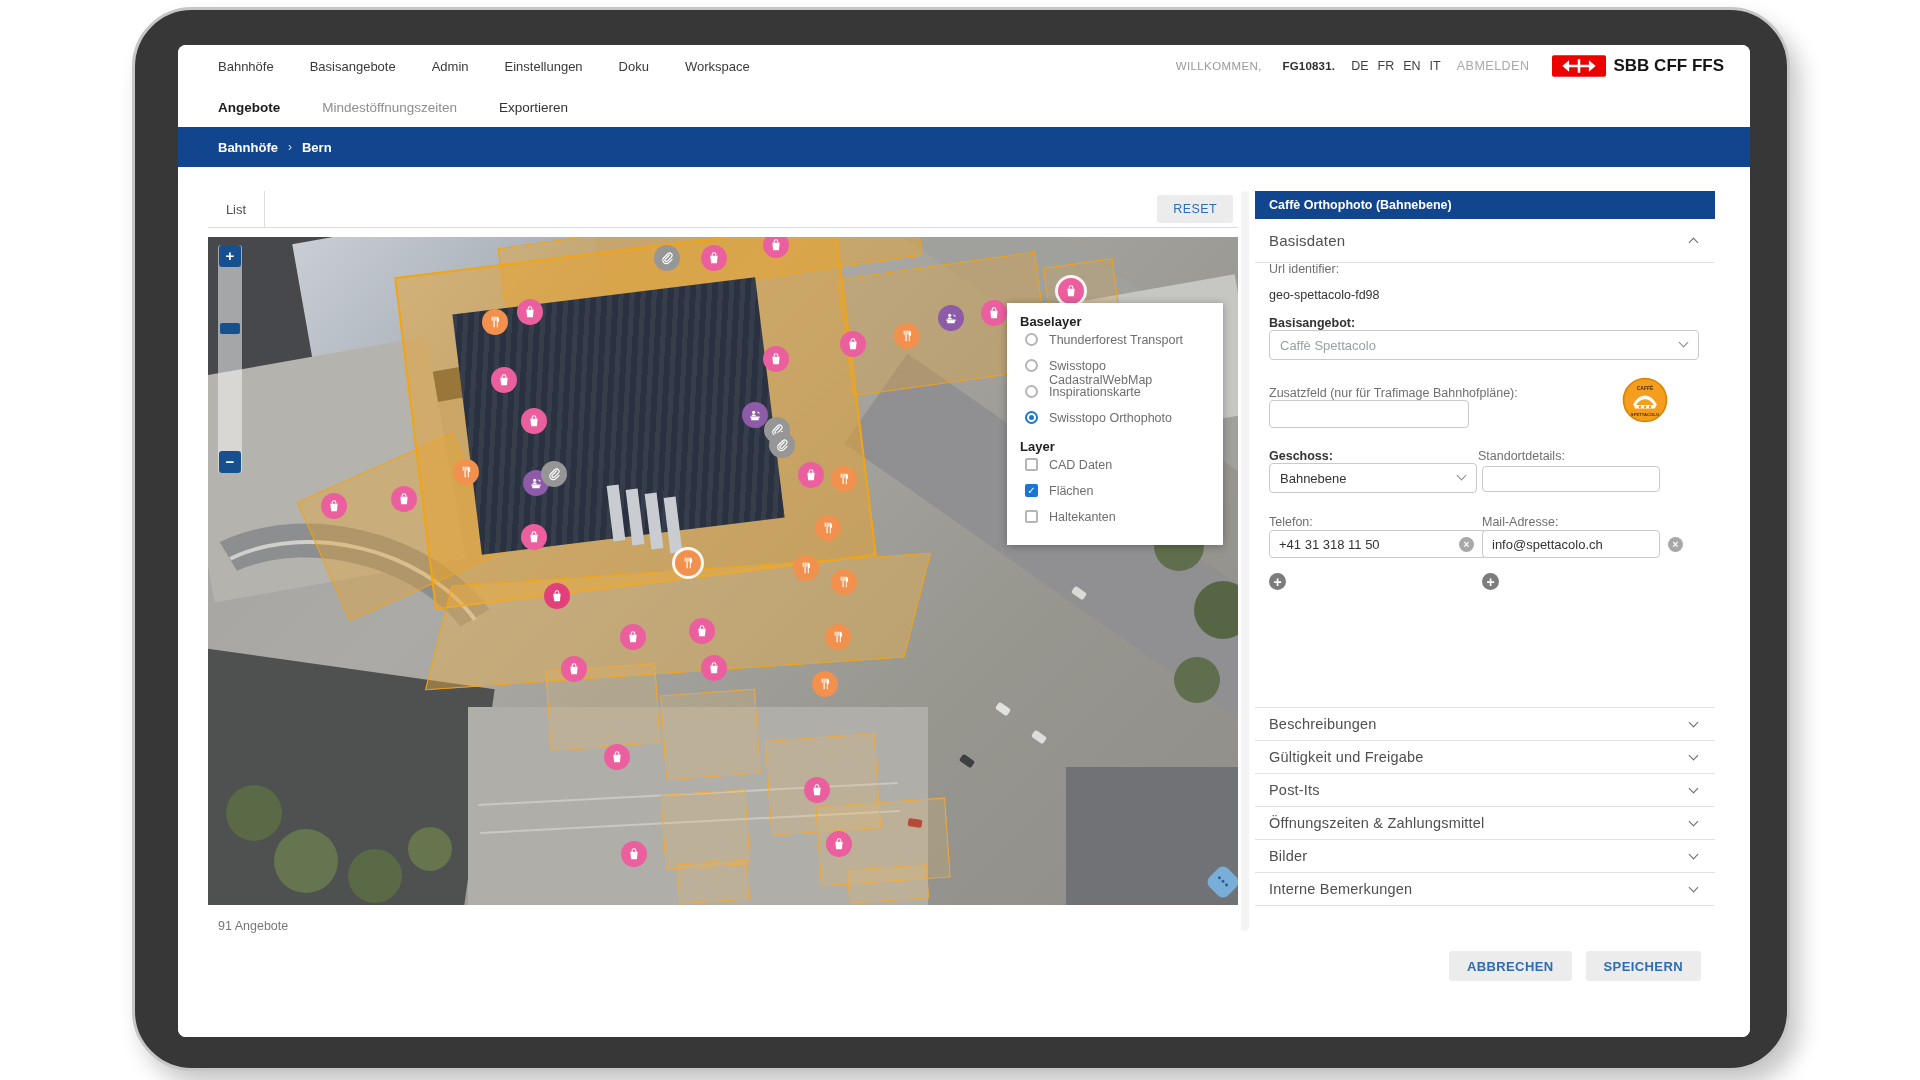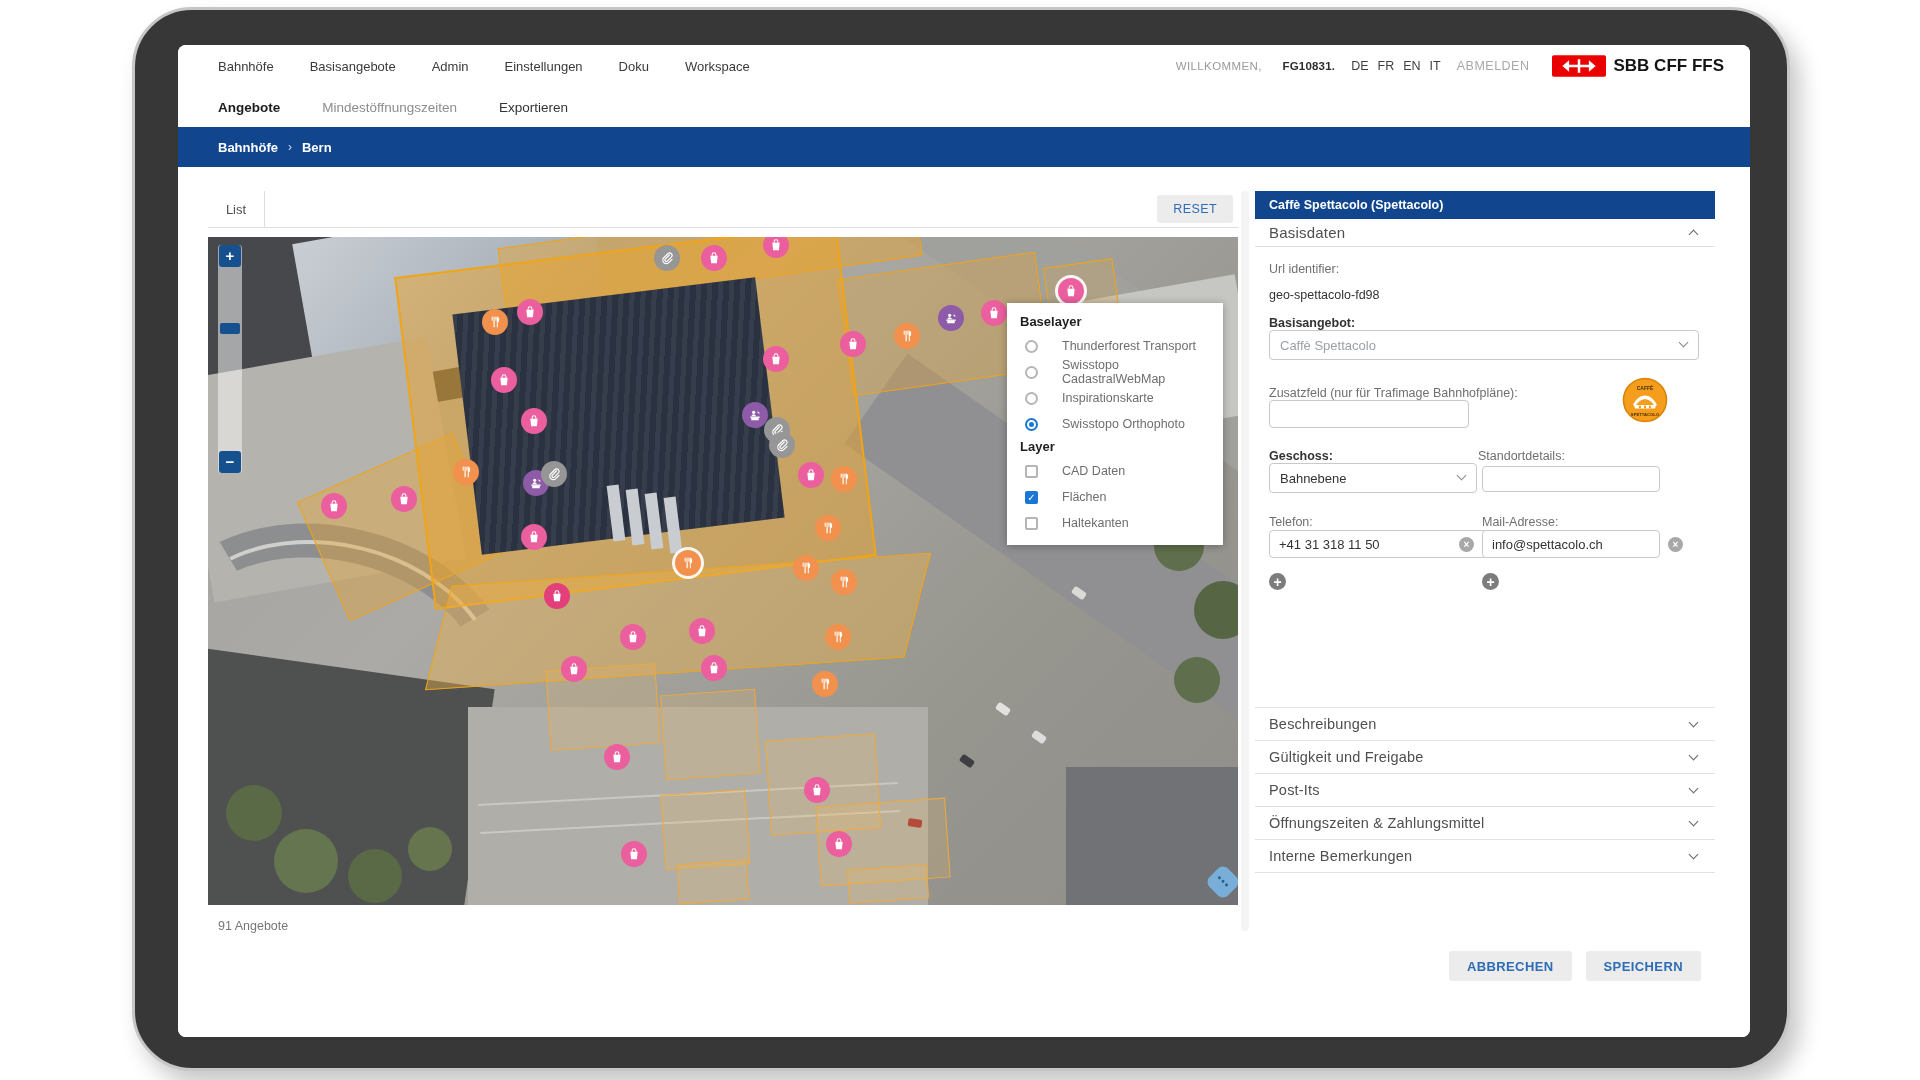--- a/index.html
+++ b/index.html
@@ -80,34 +80,34 @@
   .zhandle { position:absolute; left:2px; top:78px; width:20px; height:11px; background:#17508f; border-radius:2px; cursor:grab; }
 
   .corner-ic { position:absolute; left:1002px; top:632px; width:26px; height:26px; background:#79aed9;
                border-radius:7px; transform:rotate(45deg); cursor:pointer; }
   .corner-ic i { position:absolute; width:3px; height:3px; background:#2b5e8e; border-radius:50%; }
 
   
   .layer-panel { position:absolute; left:799px; top:66px; width:216px; height:242px; background:#fff;
                  box-shadow:0 1px 8px rgba(0,0,0,.3); padding:9px 13px; }
   .lp-title { font-size:13px; font-weight:bold; color:#1f1f1f; margin:2px 0 4px; }
-  .lp-row { display:flex; align-items:center; gap:24px; height:26px; padding-left:5px; cursor:pointer; }
+  .lp-row { display:flex; gap:11px; height:26px; padding-left:5px; cursor:pointer; }
   .rad { width:13px; height:13px; border:2px solid #b5b5b5; border-radius:50%; position:relative; flex:0 0 auto; }
   .rad.on { border-color:#1976d2; }
   .rad.on i { position:absolute; left:2px; top:2px; width:5px; height:5px; background:#1976d2; border-radius:50%; display:block; }
   .chk { width:13px; height:13px; border:2px solid #b5b5b5; border-radius:2px; flex:0 0 auto;
          display:flex; align-items:center; justify-content:center; font-size:10px; color:#fff; }
   .chk.on { background:#1976d2; border-color:#1976d2; }
   .lp-lbl { font-size:12.5px; color:#6e6e6e; }
 
   
   .sb { position:absolute; left:1077px; top:24px; width:460px; height:760px; background:#fff; }
   .sb-header { position:absolute; left:0; top:0; width:460px; height:28px; background:#11468e; color:#fff;
                font-size:12.5px; font-weight:bold; line-height:28px; padding-left:14px; }
-  .sb-head { position:absolute; left:0; top:28px; width:460px; height:28px; display:flex; align-items:center;
+  .sb-head { position:absolute; left:0; top:28px; width:460px; height:44px; display:flex; align-items:center;
              justify-content:space-between; padding:0 18px 0 14px; border-bottom:1px solid #e2e2e2;
              font-size:15px; color:#4f4f4f; letter-spacing:.2px; cursor:pointer; }
   .chev { width:7px; height:7px; border-right:1.6px solid #666; border-bottom:1.6px solid #666; display:inline-block; }
   .chev.down { transform:rotate(45deg); margin-top:-3px; }
   .chev.up { transform:rotate(-135deg); margin-top:4px; }
   .lbl { position:absolute; font-size:12.5px; color:#6f6f6f; }
   .lbl-b { position:absolute; font-size:12.5px; color:#333; font-weight:bold; }
   .val { position:absolute; font-size:12.5px; color:#333; }
   .inp { position:absolute; height:28px; border:1px solid #c9c9c9; border-radius:4px; padding:0 9px;
          font-size:13px; color:#333; font-family:inherit; background:#fff; }
@@ -557,21 +557,21 @@
          <i style="left:6px;top:11px;"></i>
               <i style="left:11px;top:11px;"></i>
               <i style="left:16px;top:11px;"></i>
        </div>
      </div>
 
      <div class="vscroll"></div>
      <div class="count">91 Angebote</div>
 
      <aside class="sb">
-       <div class="sb-header">Caffè Spettacolo (Spettacolo)</div>
+       <div class="sb-header">Caffè Orthophoto (Bahnebene)</div>
 
        <div class="sb-head">
          <span>Basisdaten</span>
          <span class="chev up"></span>
        </div>
 
        <span class="lbl" style="left:14px;top:71px;">Url identifier:</span>
        <span class="val" style="left:14px;top:97px;">geo-spettacolo-fd98</span>
 
        <span class="lbl-b" style="left:14px;top:125px;">Basisangebot:</span>
@@ -625,20 +625,24 @@
               </div>
               <div class="acc-row">
                 <span class="acc-lbl">Post-Its</span>
                 <span class="chev down"></span>
               </div>
               <div class="acc-row">
                 <span class="acc-lbl">Öffnungszeiten &amp; Zahlungsmittel</span>
                 <span class="chev down"></span>
               </div>
               <div class="acc-row">
+                <span class="acc-lbl">Bilder</span>
+                <span class="chev down"></span>
+              </div>
+              <div class="acc-row">
                 <span class="acc-lbl">Interne Bemerkungen</span>
                 <span class="chev down"></span>
               </div>
             </div>
 
        <div class="btn-row">
          <button class="btn">ABBRECHEN</button>
          <button class="btn">SPEICHERN</button>
        </div>
      </aside>

